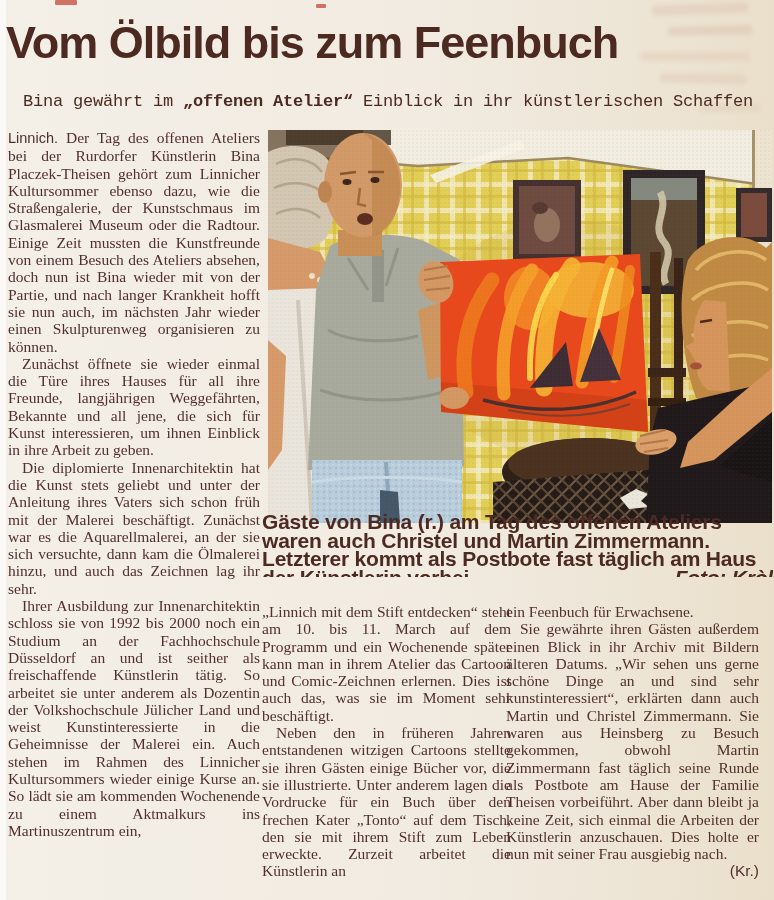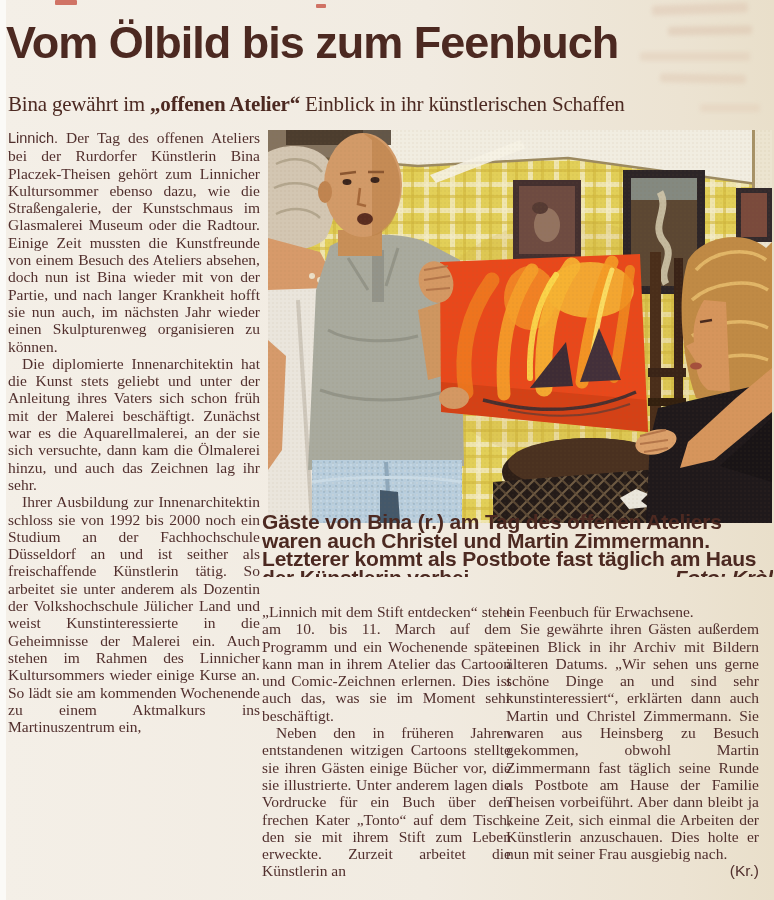--- a/index.html
+++ b/index.html
@@ -6,22 +6,22 @@
   body{width:774px;height:900px;overflow:hidden;background:#f7f4ee;}
   .page{position:absolute;left:0;top:0;width:774px;height:900px;
         background:linear-gradient(90deg,#f4efe7 0%,#f1ebe1 55%,#ece3d2 88%,#e9dfca 100%);
         font-family:"Liberation Serif",serif;color:#4f2d2b;}
   .page::after{content:"";position:absolute;left:0;top:0;width:6px;height:900px;background:#fbfaf7;}
   
   .headline{position:absolute;left:6px;top:18px;width:760px;
             font-family:"Liberation Sans",sans-serif;font-weight:bold;
             font-size:45px;letter-spacing:-1px;color:#4c2921;line-height:1.1;}
   .subhead{position:absolute;left:8px;top:92px;width:760px;
-           font-family:Liberation Serif, serif;font-size:21px;
-           letter-spacing:-0.2px;color:#4c2921;}
+           font-family:Liberation Mono, monospace;font-size:17px;
+           letter-spacing:-0.2px;color:#4c2921;text-align:center;}
   .subhead .bold{font-weight:bold;}
   
   .bodycol{position:absolute;font-size:15.5px;line-height:17.3px;
            text-align:justify;color:#512f2d;hyphens:auto;-webkit-hyphens:auto;}
   .col-left{left:8px;top:129px;width:252px;height:766px;}
   .col-mid{left:262px;top:603px;width:249px;height:292px;}
   .col-right{left:506px;top:603px;width:253px;height:292px;}
   .bodycol p{margin:0;}
   .bodycol p.ind{text-indent:14px;}
   .lead{font-weight:normal;font-family:"Liberation Sans",sans-serif;font-size:14.5px;}
@@ -54,20 +54,21 @@
   <div class="ghost g2"></div>
   <div class="ghost g3"></div>
   <div class="ghost g4"></div>
   <div class="ghost g5"></div>
 
   <div class="headline">Vom Ölbild bis zum Feenbuch</div>
   <div class="subhead"><span>Bina gewährt im </span><span class="bold">„offenen Atelier“</span><span> Einblick in ihr künstlerischen Schaffen</span></div>
 
   <div class="bodycol col-left">
     <p><span class="lead">Linnich.</span><span> Der Tag des offenen Ateliers bei der Rurdorfer Künstlerin Bina Placzek-Theisen gehört zum Linnicher Kultursommer ebenso dazu, wie die Straßengalerie, der Kunstschmaus im Glasmalerei Museum oder die Radtour. Einige Zeit mussten die Kunstfreunde von einem Besuch des Ateliers absehen, doch nun ist Bina wieder mit von der Partie, und nach langer Krankheit hofft sie nun auch, im nächsten Jahr wieder einen Skulpturenweg organisieren zu können.</span></p>
+    <p class="ind">Zunächst öffnete sie wieder einmal die Türe ihres Hauses für all ihre Freunde, langjährigen Weggefährten, Bekannte und all jene, die sich für Kunst interessieren, um ihnen Einblick in ihre Arbeit zu geben.</p>
     <p class="ind">Die diplomierte Innenarchitektin hat die Kunst stets geliebt und unter der Anleitung ihres Vaters sich schon früh mit der Malerei beschäftigt. Zunächst war es die Aquarellmalerei, an der sie sich versuchte, dann kam die Ölmalerei hinzu, und auch das Zeichnen lag ihr sehr.</p>
     <p class="ind">Ihrer Ausbildung zur Innenarchitektin schloss sie von 1992 bis 2000 noch ein Studium an der Fachhochschule Düsseldorf an und ist seither als freischaffende Künstlerin tätig. So arbeitet sie unter anderem als Dozentin der Volkshochschule Jülicher Land und weist Kunstinteressierte in die Geheimnisse der Malerei ein. Auch stehen im Rahmen des Linnicher Kultursommers wieder einige Kurse an. So lädt sie am kommenden Wochenende zu einem Aktmalkurs ins Martinuszentrum ein,</p>
   </div>
 
   <div class="photo">
     <svg width="504" height="393" viewBox="0 0 504 393" xmlns="http://www.w3.org/2000/svg">
       <defs>
         <pattern id="plaid" width="26" height="26" patternUnits="userSpaceOnUse">
           <rect width="26" height="26" fill="#e2cf58"></rect>
           <rect x="0" y="0" width="26" height="5" fill="#f2ecc9" opacity="0.75"></rect>

